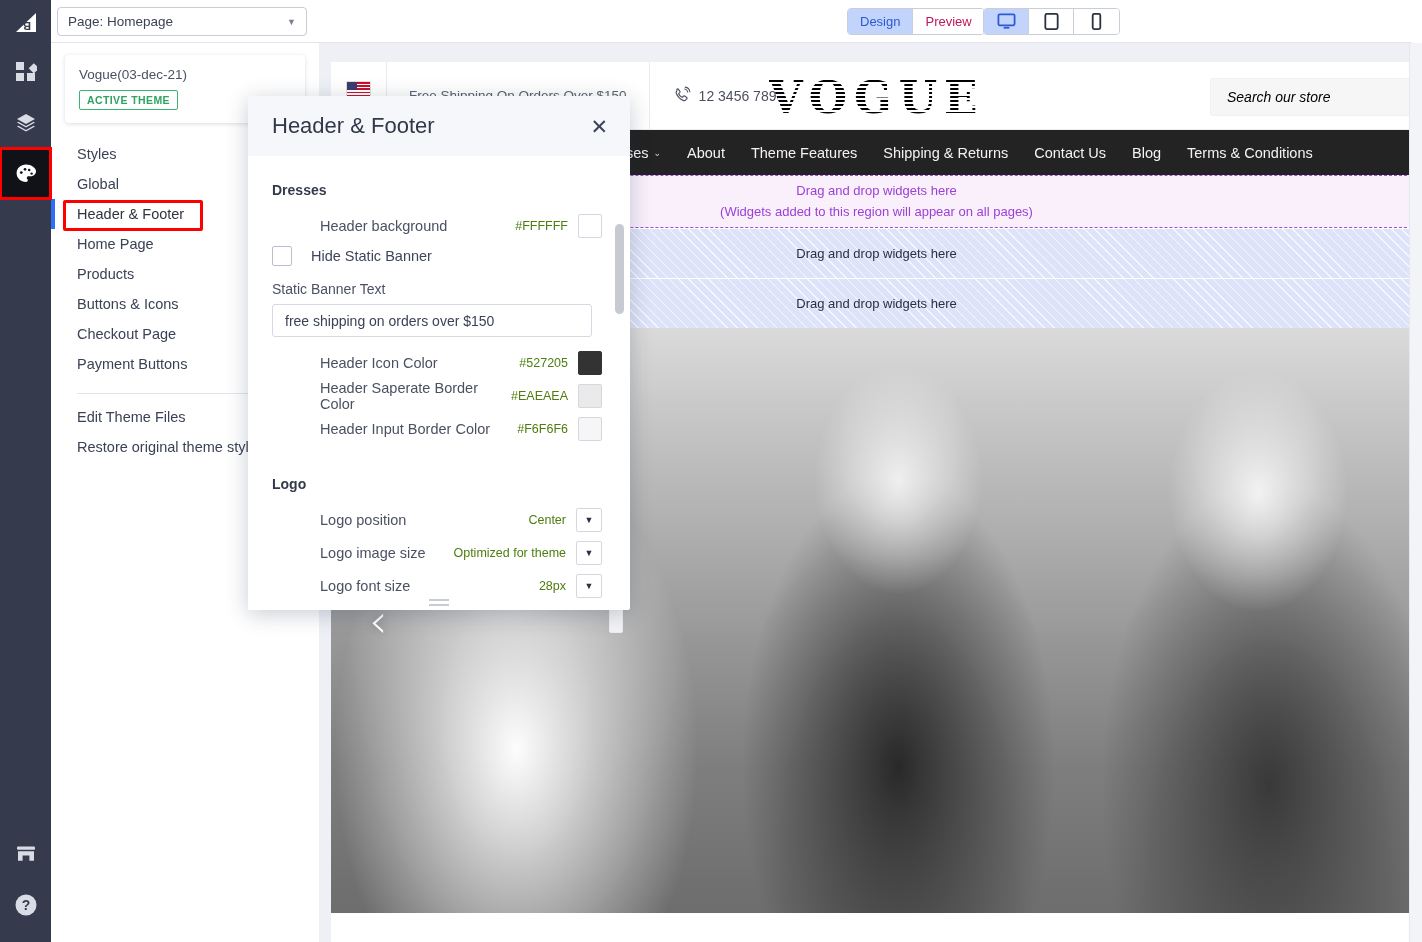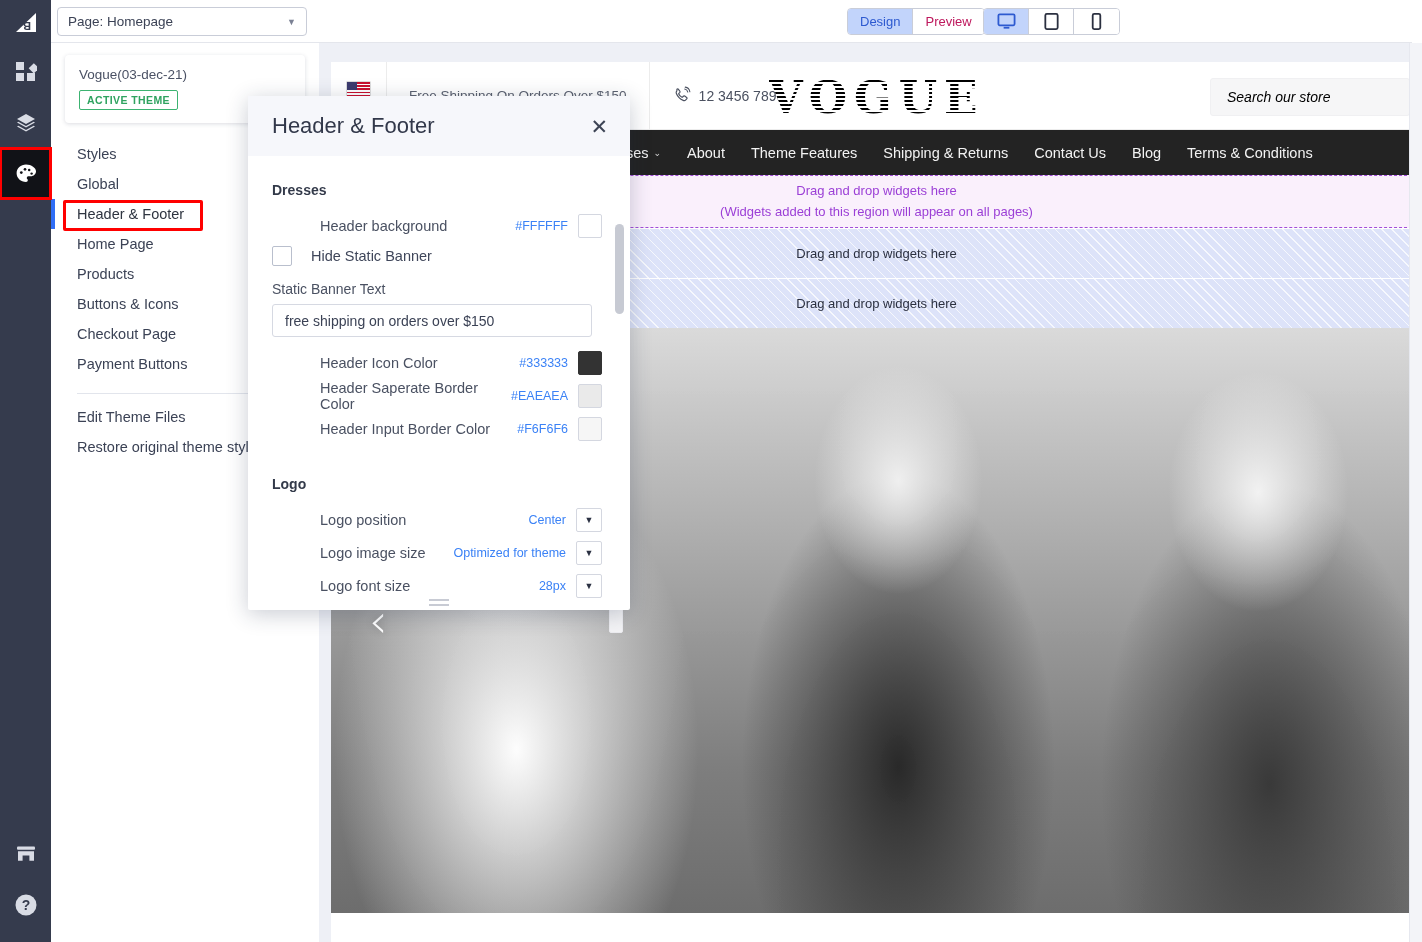--- a/index.html
+++ b/index.html
@@ -339,21 +339,21 @@
     margin-bottom: 12px;
   }
   .row {
     display: flex; align-items: center;
     min-height: 32px;
     margin-bottom: 1px;
     margin-left: 48px;
   }
   .row .lbl { font-size: 14.5px; color: #4a5162; }
   .row .val {
-    margin-left: auto; font-size: 12.5px; color: #3b82f6;
+    margin-left: auto; font-size: 12.5px; color: #4d7c0f;
     padding-right: 10px;
   }
   .swatch {
     width: 24px; height: 24px;
     border: 1px solid #d4d7e0;
     border-radius: 2px;
     cursor: pointer;
     flex: 0 0 auto;
   }
   .cb-row { display: flex; align-items: center; gap: 19px; margin: 4px 0 15px 0; }
@@ -608,21 +608,21 @@
       <span class="cb-label">Hide Static Banner</span>
     </div>
 
     <div class="field-label">Static Banner Text</div>
     <div class="text-input">
       <span>free shipping on orders over $150</span>
     </div>
 
     <div class="row">
       <span class="lbl">Header Icon Color</span>
-      <span class="val">#333333</span>
+      <span class="val">#527205</span>
       <span class="swatch" style="background:#333333;border-color:#333333"></span>
     </div>
 
     <div class="row">
       <span class="lbl">Header Saperate Border Color</span>
       <span class="val">#EAEAEA</span>
       <span class="swatch" style="background:#EAEAEA"></span>
     </div>
 
     <div class="row">

